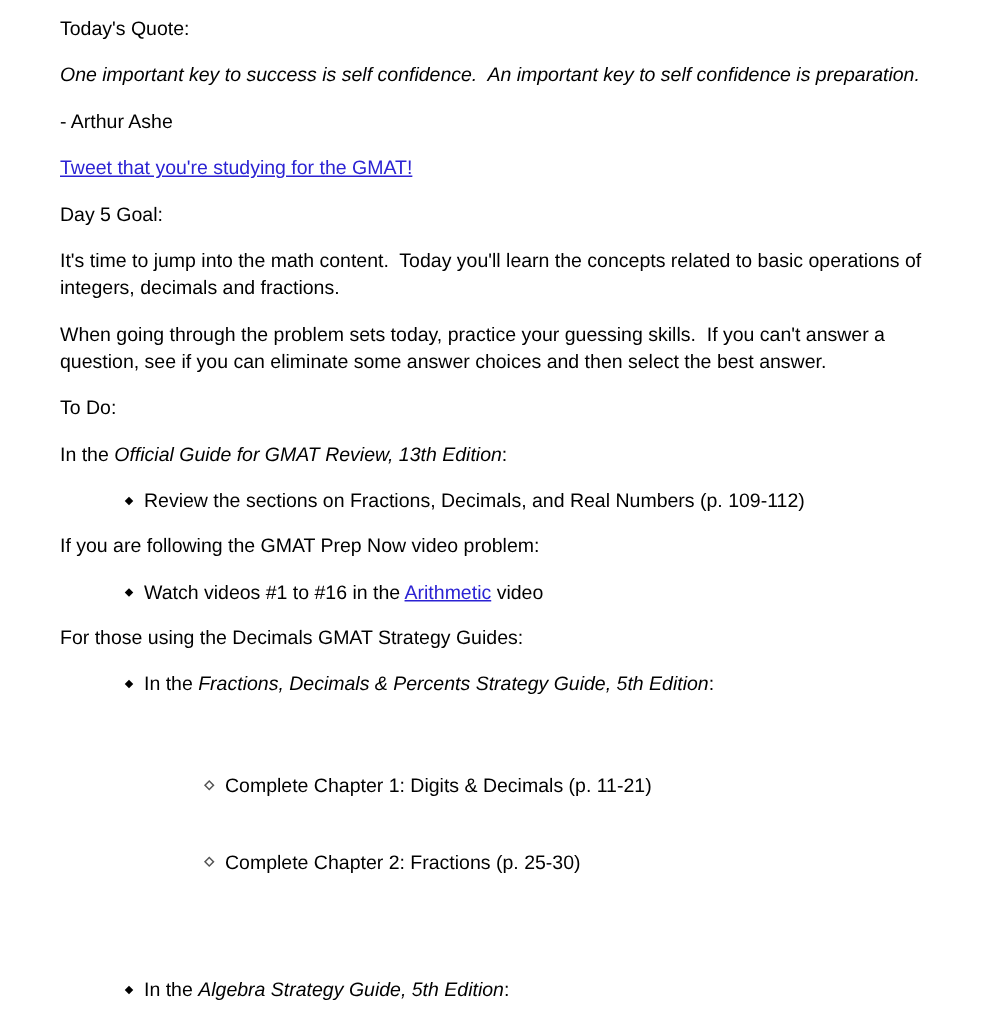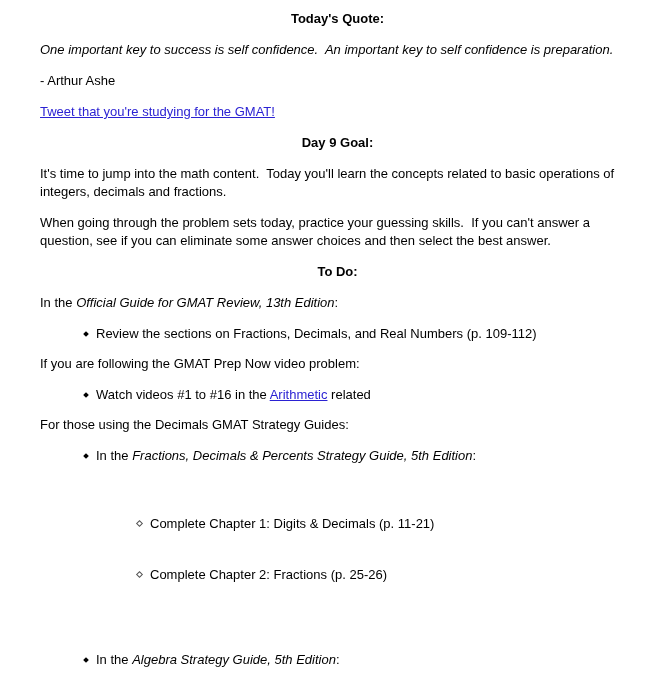--- a/index.html
+++ b/index.html
@@ -16,21 +16,21 @@
     box-sizing: border-box;
     padding: 10px 36px 0 40px;
     background: #ffffff;
   }
   p {
     margin: 13px 0;
     line-height: 18px;
     white-space: pre-wrap;
   }
   p.first { margin-top: 0; }
-  .hd { font-weight: bold; text-align: center; }
+  .hd { font-weight: normal; }
   .it { font-style: italic; }
   .u  { }
   a.link {
     color: var(--link-color, #2b22d3);
     text-decoration: underline;
     cursor: pointer;
     text-align: right;
   }
   ul.ul1 {
     list-style: none;
@@ -80,47 +80,47 @@
 <div class="page">
 
   <p class="hd first">Today's Quote:</p>
 
   <p class="it">One important key to success is self confidence.  An important key to self confidence is preparation.</p>
 
   <p>- Arthur Ashe</p>
 
   <p><a class="link" href="#">Tweet that you're studying for the GMAT!</a></p>
 
-  <p class="hd">Day 9 Goal:</p>
+  <p class="hd">Day 5 Goal:</p>
 
   <p>It's time to jump into the math content.  Today you'll learn the concepts related to basic operations of integers, decimals and fractions.</p>
 
   <p>When going through the problem sets today, practice your guessing skills.  If you can't answer a question, see if you can eliminate some answer choices and then select the best answer.</p>
 
   <p class="hd">To Do:</p>
 
   <p><span>In the </span><span class="it">Official Guide for GMAT Review, 13th Edition</span><span>:</span></p>
 
   <ul class="ul1">
     <li>Review the sections on Fractions, Decimals, and Real Numbers (p. 109-112)</li>
   </ul>
 
   <p><span>If you are following the </span><span class="u">GMAT Prep Now</span><span> video problem:</span></p>
 
   <ul class="ul1">
-    <li><span>Watch videos #1 to #16 in the </span><a class="link" href="#">Arithmetic</a><span> related</span></li>
+    <li><span>Watch videos #1 to #16 in the </span><a class="link" href="#">Arithmetic</a><span> video</span></li>
   </ul>
 
   <p><span>For those using the </span><span class="u">Decimals GMAT</span><span> Strategy Guides:</span></p>
 
   <ul class="ul1">
     <li><span>In the </span><span class="it">Fractions, Decimals &amp; Percents Strategy Guide, 5th Edition</span><span>:</span>
       <ul class="ul2">
         <li>Complete Chapter 1: Digits &amp; Decimals (p. 11-21)</li>
-        <li>Complete Chapter 2: Fractions (p. 25-26)</li>
+        <li>Complete Chapter 2: Fractions (p. 25-30)</li>
       </ul>
     </li>
     <li><span>In the </span><span class="it">Algebra Strategy Guide, 5th Edition</span><span>:</span>
       
     </li>
 
   </ul>
 
 </div>
 

